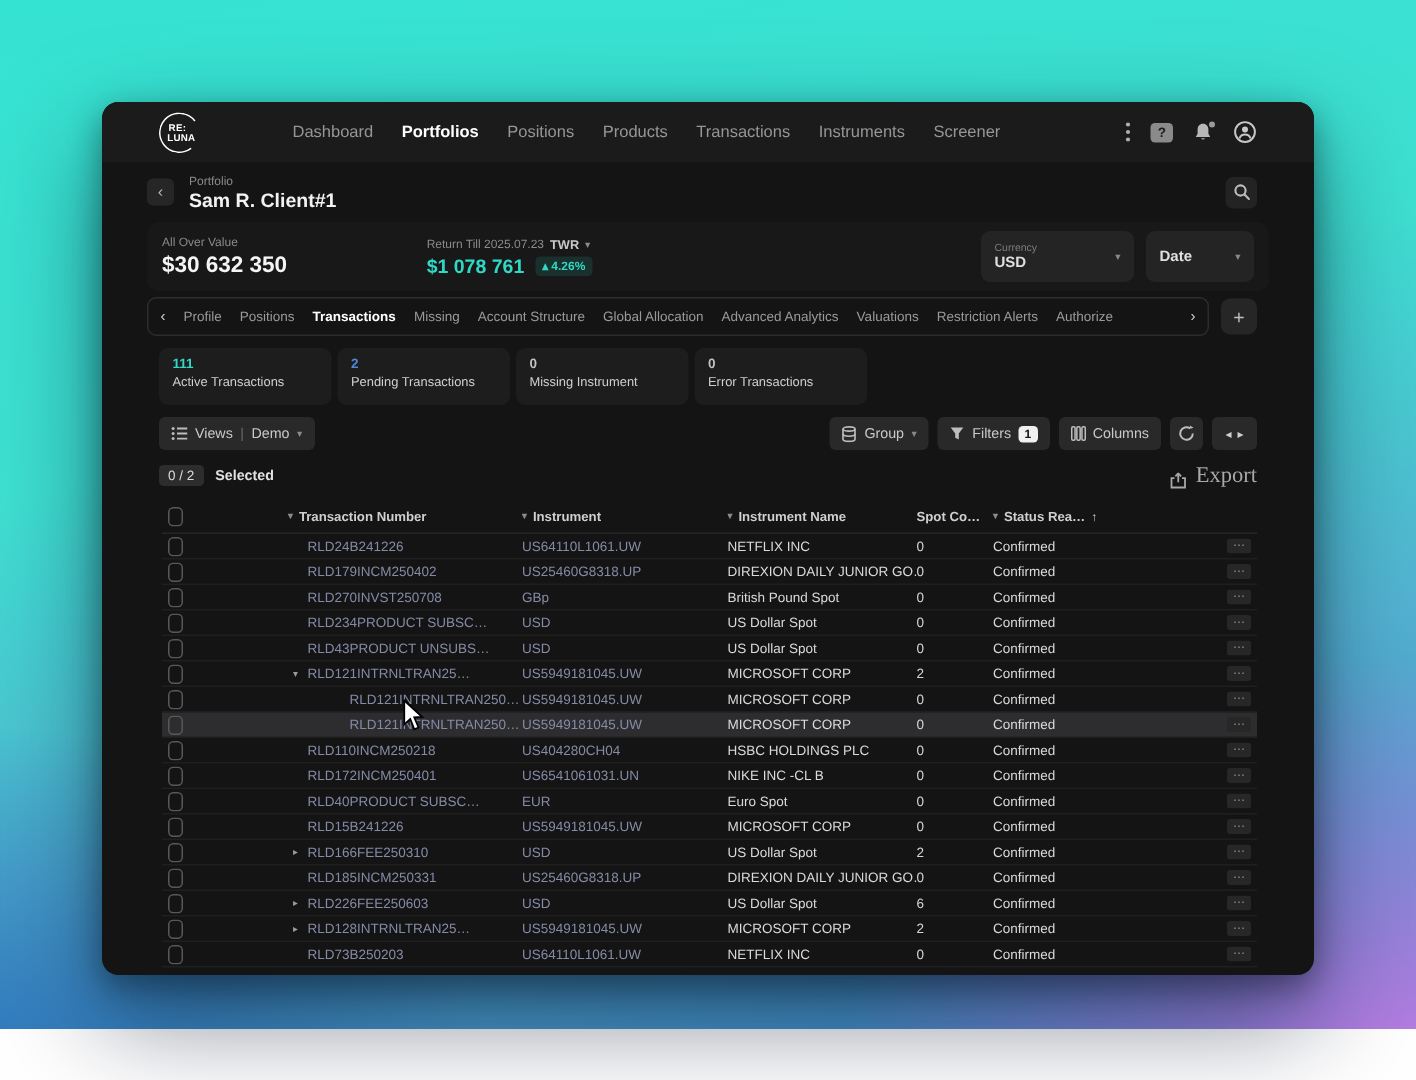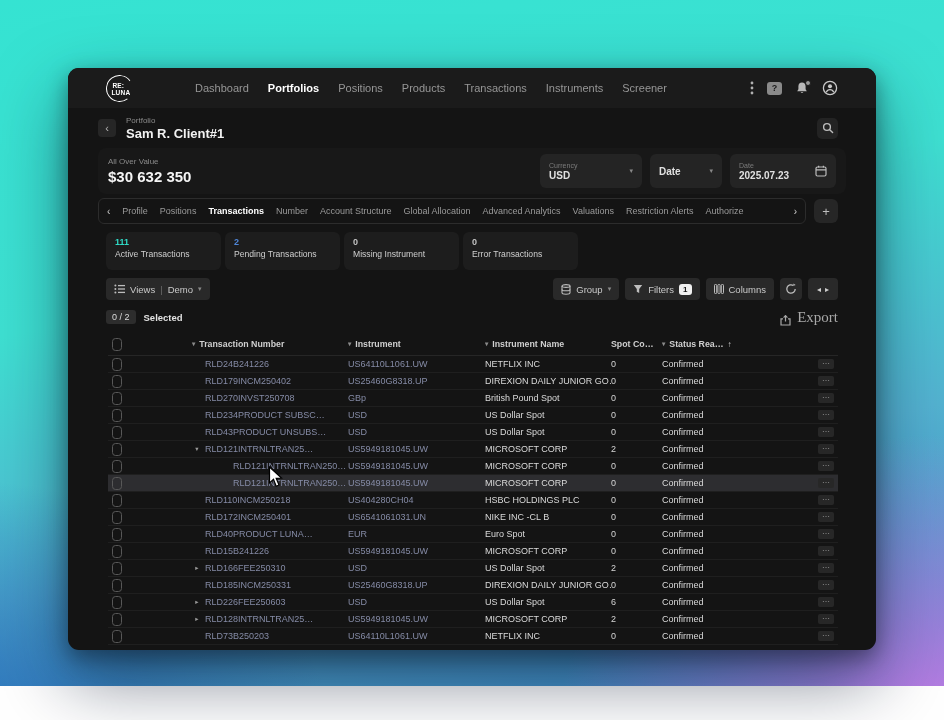--- a/index.html
+++ b/index.html
@@ -169,58 +169,59 @@
             <line x1="7.7" y1="7.7" x2="10.6" y2="10.6" stroke="#bdbdbd" stroke-width="1.4" stroke-linecap="round"></line>
           </svg>
       </span>
     </section>
 
     <section class="value-row">
       <div class="kpi">
         <div class="kpi-label">All Over Value</div>
         <div class="kpi-value">$30 632 350</div>
       </div>
+      <div class="kpi">
+        <div class="kpi-label">
+          <span>Return Till 2025.07.23</span>
+          <span class="twr">TWR</span>
+          <span class="chev">▾</span>
+        </div>
+        <div class="kpi-value teal">
+          <span>$1 078 761</span>
+          <span class="badge-change">
+            <span>▴</span>
+            <span>4.26%</span>
+          </span>
+        </div>
+      </div>
       <div class="filters-group">
         <div class="select w-currency">
           <div>
             <div class="sel-label">Currency</div>
             <div class="sel-value">USD</div>
           </div>
           <div class="sel-spacer"></div>
           <span class="chev">▾</span>
         </div>
         <div class="select w-date">
           <div class="sel-value">Date</div>
           <div class="sel-spacer"></div>
           <span class="chev">▾</span>
-        </div>
-        <div class="select w-datefield">
-          <div>
-            <div class="sel-label">Date</div>
-            <div class="sel-value">2025.07.23</div>
-          </div>
-          <div class="sel-spacer"></div>
-          <svg class="mini" width="12" height="12" viewBox="0 0 12 12">
-              <rect x="1" y="2" width="10" height="9" rx="1.5" fill="none" stroke="#bdbdbd" stroke-width="1.2"></rect>
-              <line x1="1" y1="4.8" x2="11" y2="4.8" stroke="#bdbdbd" stroke-width="1.2"></line>
-              <line x1="3.6" y1="0.8" x2="3.6" y2="2.6" stroke="#bdbdbd" stroke-width="1.2"></line>
-              <line x1="8.4" y1="0.8" x2="8.4" y2="2.6" stroke="#bdbdbd" stroke-width="1.2"></line>
-            </svg>
         </div>
       </div>
     </section>
 
     <section class="tabs-row">
       <div class="tabs-container">
         <span class="tab-chev">‹</span>
         <span style="display:flex;gap:12px;">
             <span class="tab">Profile</span>
             <span class="tab">Positions</span>
             <span class="tab active">Transactions</span>
-            <span class="tab">Number</span>
+            <span class="tab">Missing</span>
             <span class="tab">Account Structure</span>
             <span class="tab">Global Allocation</span>
             <span class="tab">Advanced Analytics</span>
             <span class="tab">Valuations</span>
             <span class="tab">Restriction Alerts</span>
             <span class="tab">Authorize</span>
           </span>
         <span class="tab-chev" style="margin-left:auto;">›</span>
       </div>
       <span class="plus-btn">+</span>
@@ -529,21 +530,21 @@
             <div class="cell cell-menu">
               <span class="row-menu">⋯</span>
             </div>
           </div>
           <div class="trow">
             <div class="cell cell-check">
               <span class="checkbox"></span>
             </div>
             <div class="cell cell-txn">
               <span class="arrow-slot"></span>
-              <span class="link">RLD40PRODUCT LUNA…</span>
+              <span class="link">RLD40PRODUCT SUBSC…</span>
             </div>
             <div class="cell cell-inst">
               <span class="link">EUR</span>
             </div>
             <div class="cell cell-name">Euro Spot</div>
             <div class="cell cell-child">0</div>
             <div class="cell cell-status">Confirmed</div>
             <div class="cell cell-spacer"></div>
             <div class="cell cell-menu">
               <span class="row-menu">⋯</span>

